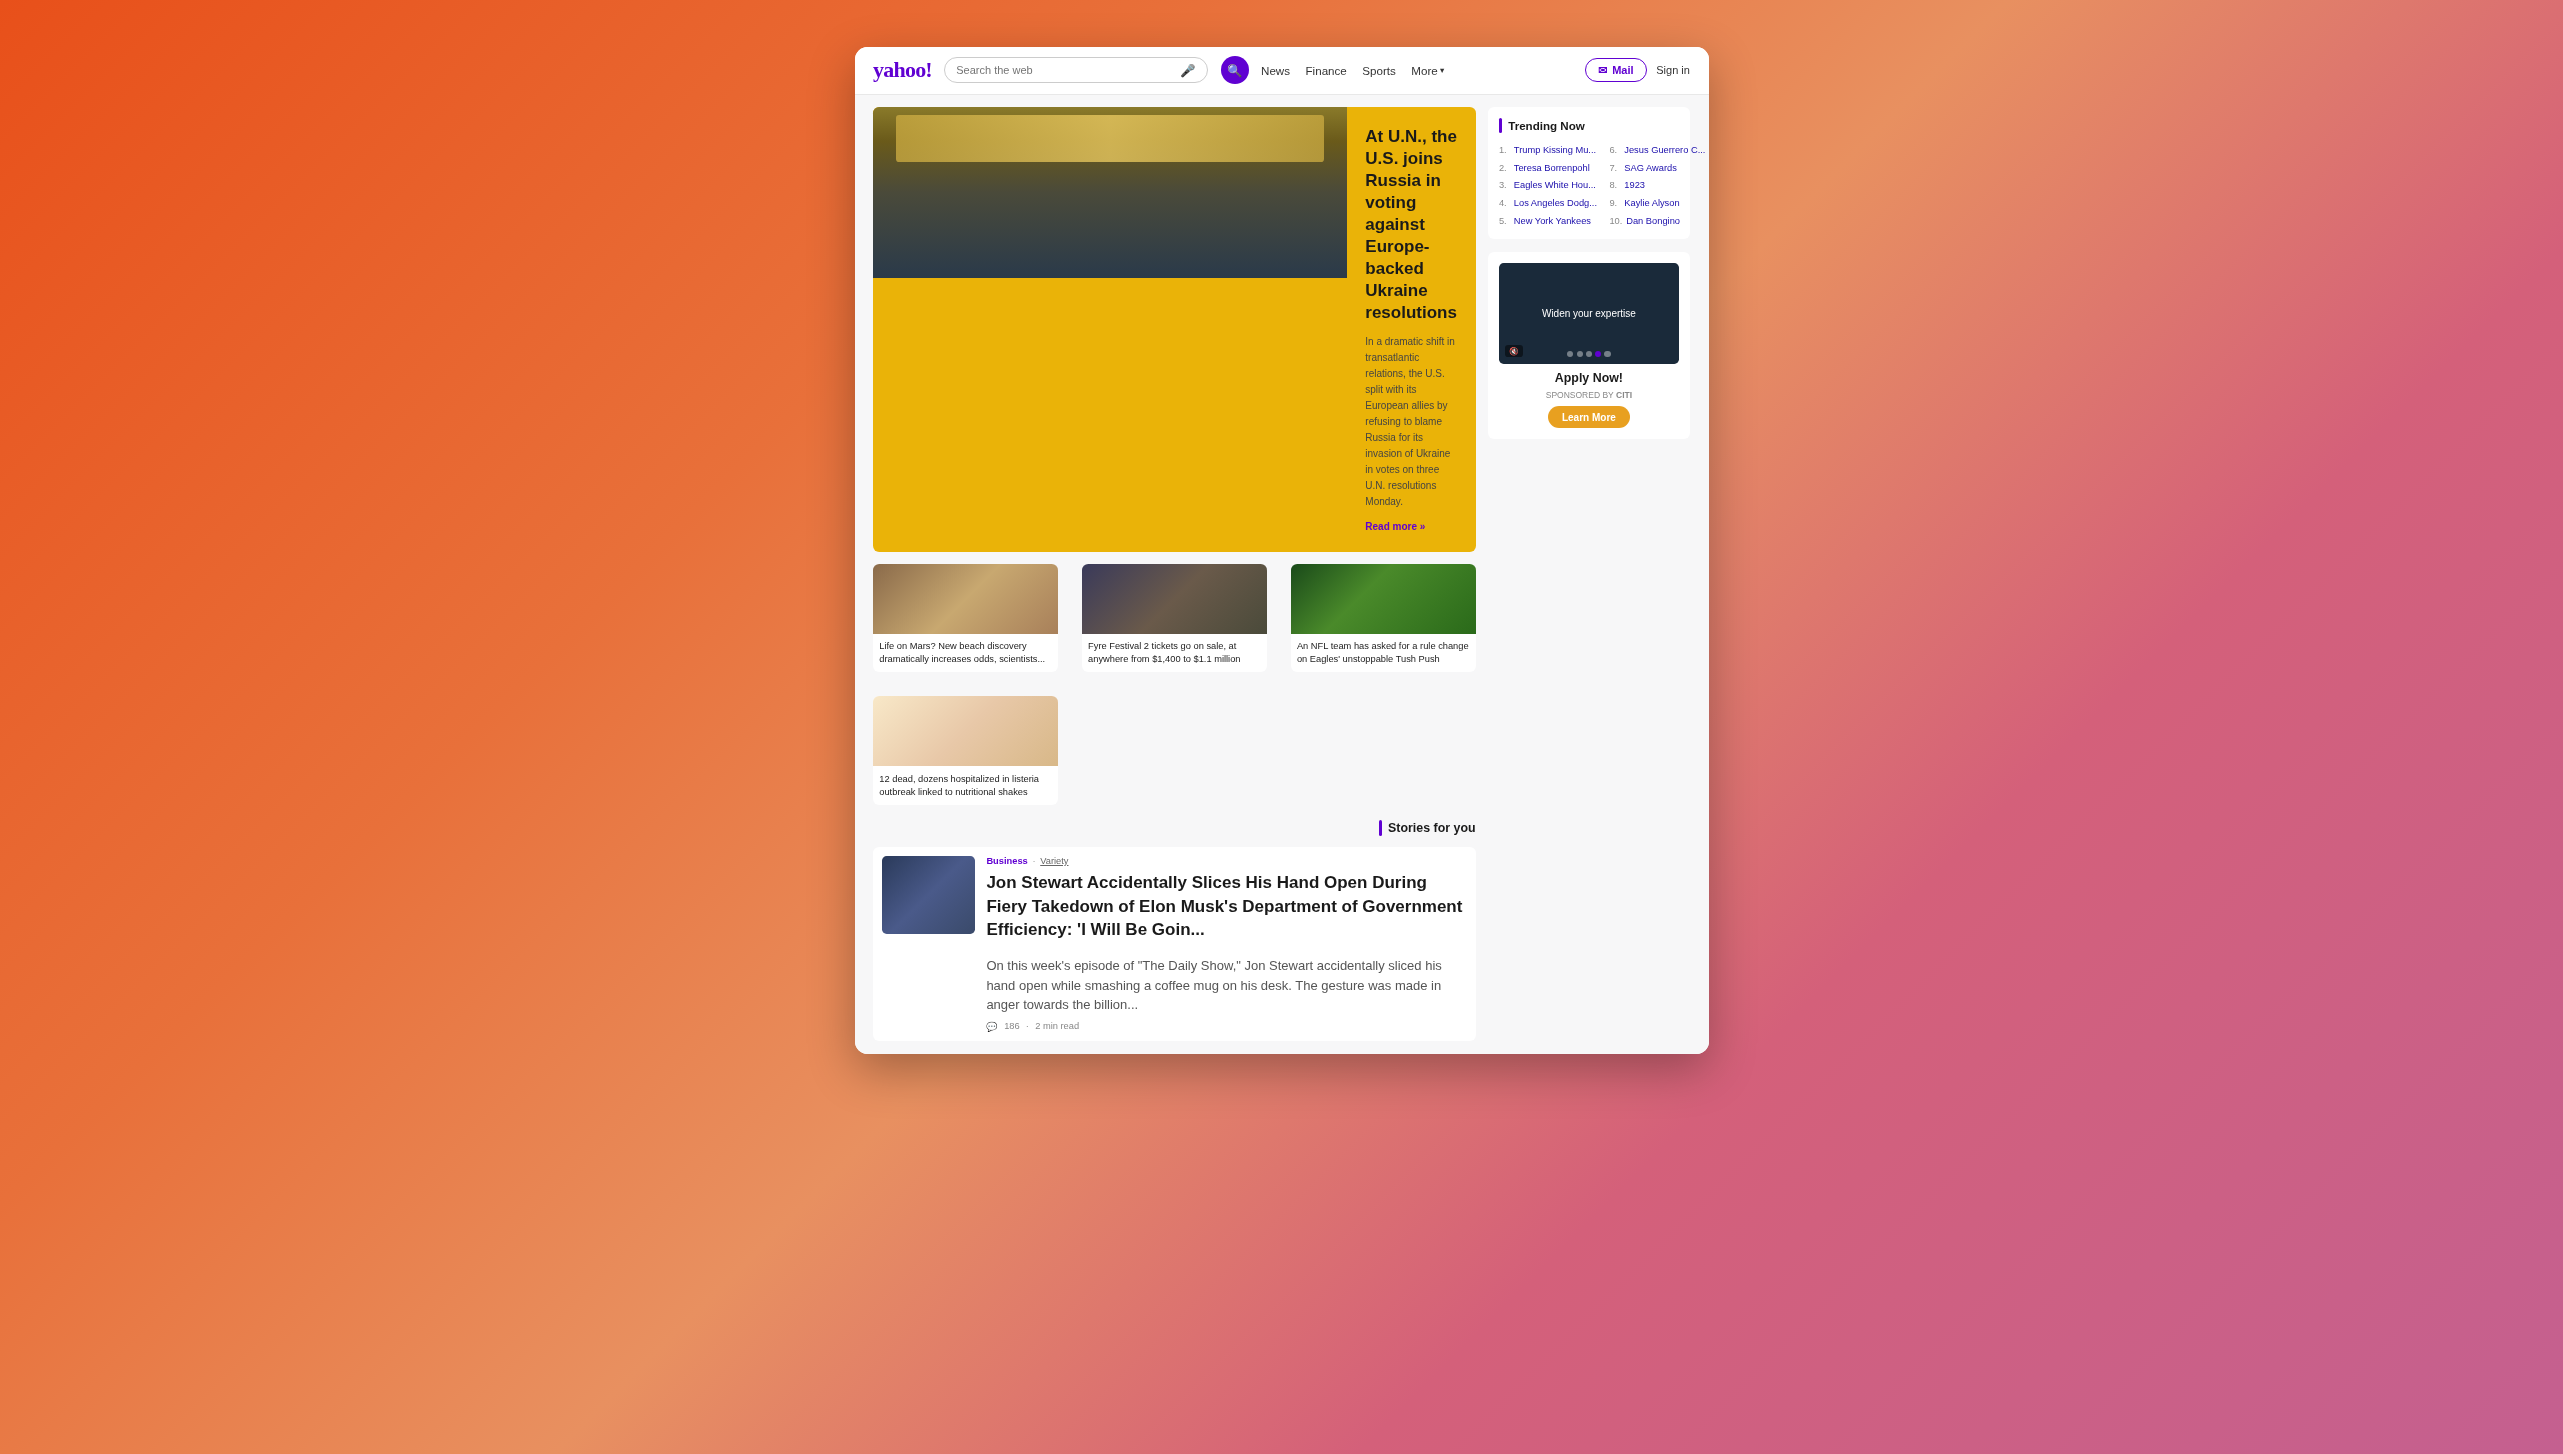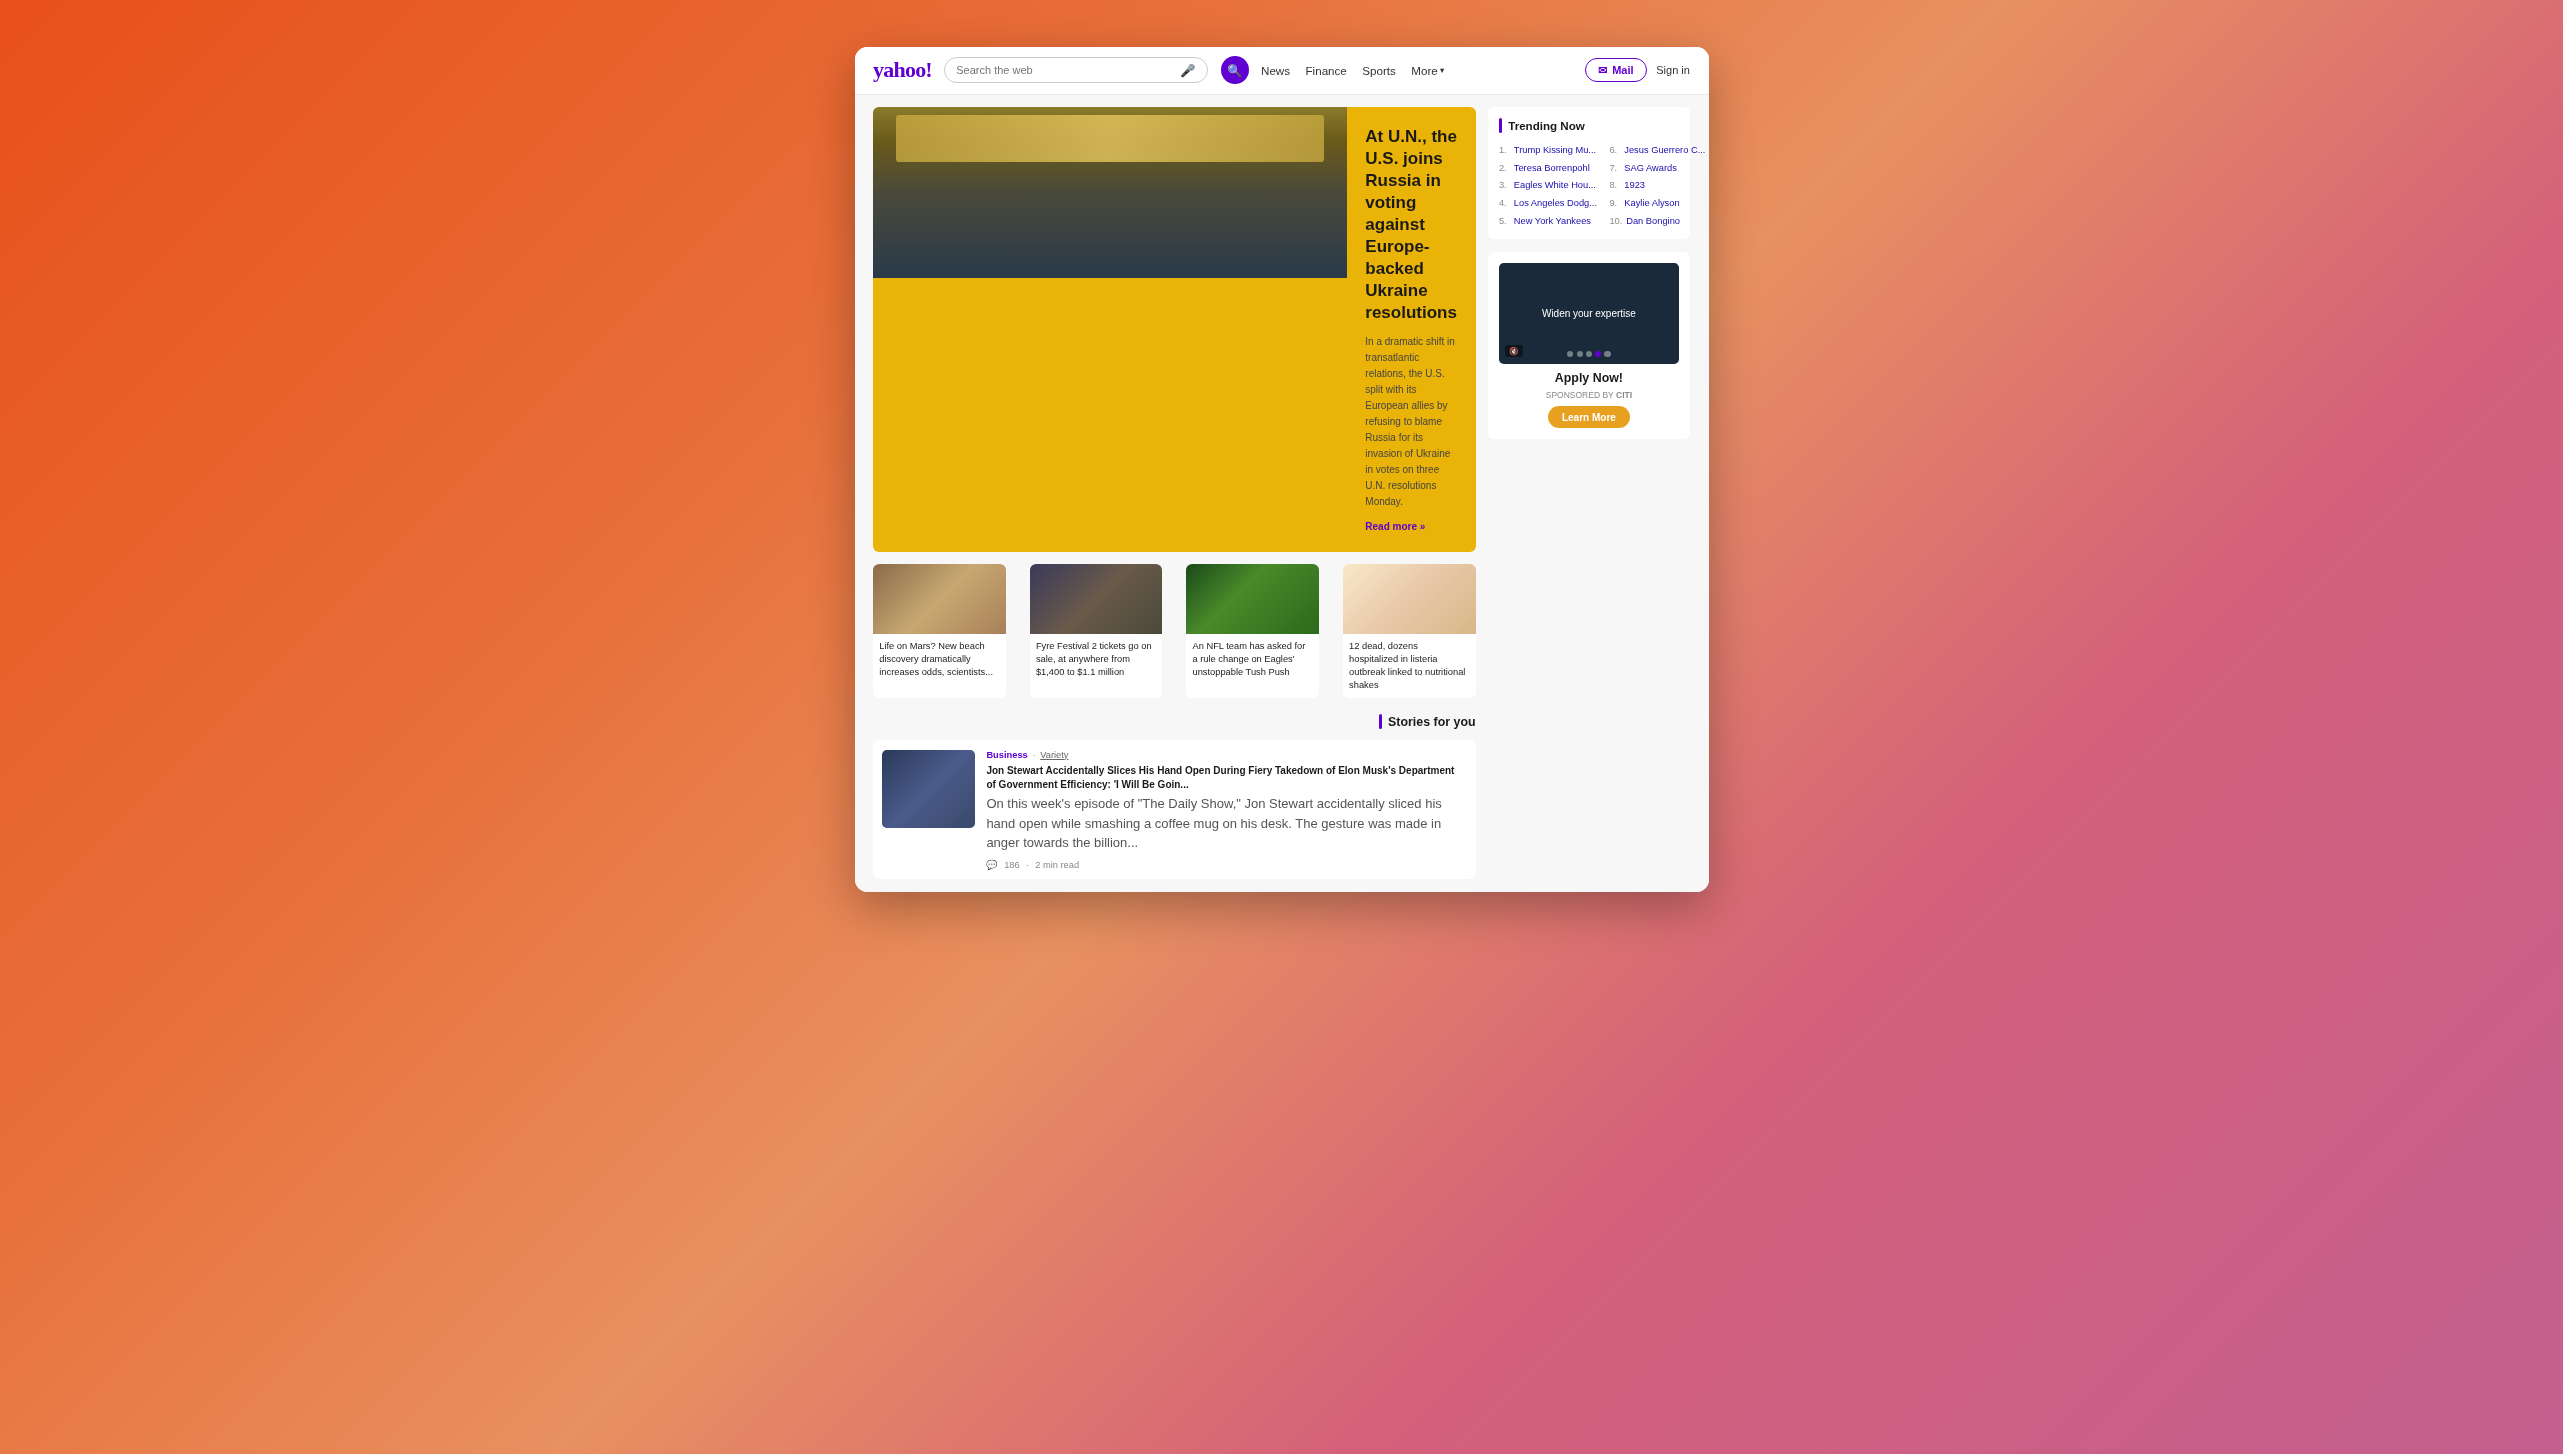--- a/index.html
+++ b/index.html
@@ -167,21 +167,21 @@
     .read-more {
       color: #6001d2;
       font-size: 10px;
       font-weight: 600;
       cursor: pointer;
       text-decoration: none;
     }
     
     .news-cards {
       display: grid;
-      grid-template-columns: repeat(4, 1fr);
+      grid-template-columns: repeat(3, 1fr);
       gap: 24px;
       margin-bottom: 15.5px;
     }
     .news-card {
       background: #fff;
       border-radius: 6.2px;
       overflow: hidden;
       cursor: pointer;
     }
     .card-img-mars {
@@ -256,25 +256,25 @@
       align-items: center;
     }
     .story-tag {
       font-size: 9.3px;
       color: #6001d2;
       font-weight: 600;
     }
     .story-dot { color: #999; font-size: 9.3px; }
     .story-source { font-size: 9.3px; color: #666; text-decoration: underline; }
     .story-title {
-      font-size: 10px;
+      font-size: 17px;
       font-weight: 700;
       color: #1a1a1a;
       line-height: 1.4;
-      margin-bottom: 2px;
+      margin-bottom: 14px;
     }
     .story-desc {
       font-size: 13px;
       color: #555;
       line-height: 1.5;
       margin-bottom: 6.2px;
     }
     .story-footer {
       display: flex;
       align-items: center;

